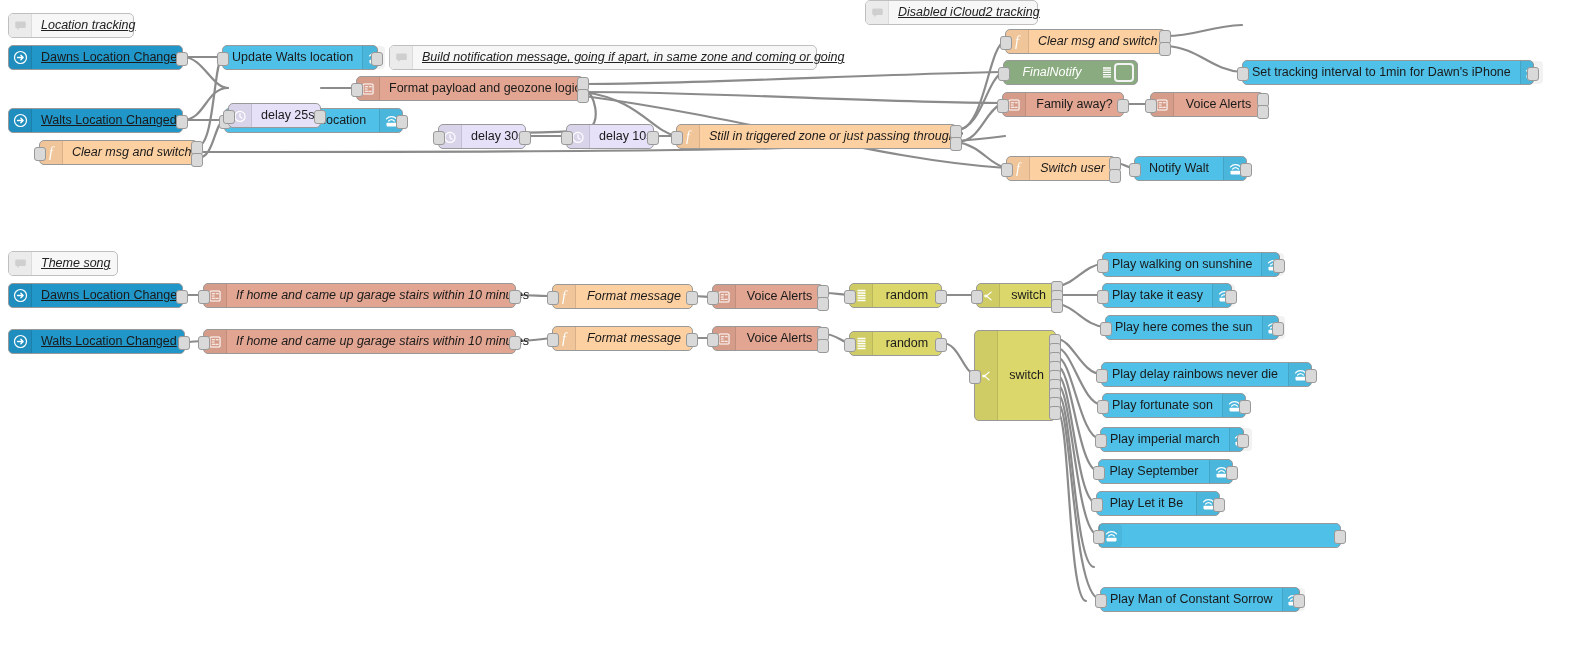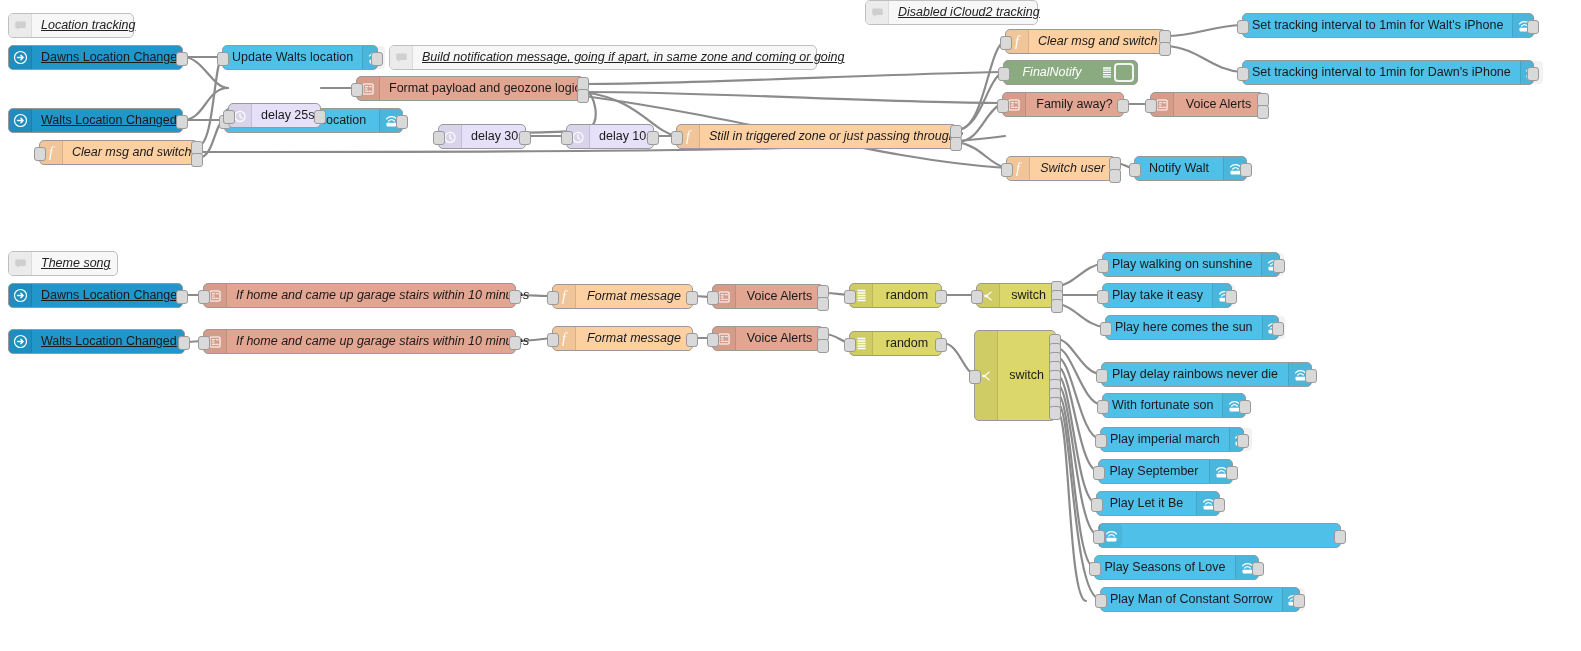--- a/index.html
+++ b/index.html
@@ -427,32 +427,20 @@
       <svg width="15" height="14" viewBox="0 0 18 16">
         <path d="M3 5.5a8 8 0 0 1 12 0" fill="none" stroke="#ffffff" stroke-width="1.5" stroke-linecap="round"></path>
         <path d="M5.6 8a5 5 0 0 1 6.8 0" fill="none" stroke="#ffffff" stroke-width="1.5" stroke-linecap="round"></path>
         <rect x="3" y="10" width="12" height="4.5" rx="1" fill="#ffffff"></rect>
       </svg>
     </div>
     <span class="port in" style="top:6px;"></span>
     <span class="port out" style="top:6px;"></span>
   </div>
 
-  <div class="node n-action" style="left:1242px; top:13px; width:292px;">
-    <div class="lbl">Set tracking interval to 1min for Walt's iPhone</div>
-    <div class="icon-tray rightside">
-      <svg width="15" height="14" viewBox="0 0 18 16">
-        <path d="M3 5.5a8 8 0 0 1 12 0" fill="none" stroke="#ffffff" stroke-width="1.5" stroke-linecap="round"></path>
-        <path d="M5.6 8a5 5 0 0 1 6.8 0" fill="none" stroke="#ffffff" stroke-width="1.5" stroke-linecap="round"></path>
-        <rect x="3" y="10" width="12" height="4.5" rx="1" fill="#ffffff"></rect>
-      </svg>
-    </div>
-    <span class="port in" style="top:6px;"></span>
-    <span class="port out" style="top:6px;"></span>
-  </div>
 
   <div class="node n-action" style="left:1242px; top:60px; width:292px;">
     <div class="lbl">Set tracking interval to 1min for Dawn's iPhone</div>
     <div class="icon-tray rightside">
       <svg width="15" height="14" viewBox="0 0 18 16">
         <path d="M3 5.5a8 8 0 0 1 12 0" fill="none" stroke="#ffffff" stroke-width="1.5" stroke-linecap="round"></path>
         <path d="M5.6 8a5 5 0 0 1 6.8 0" fill="none" stroke="#ffffff" stroke-width="1.5" stroke-linecap="round"></path>
         <rect x="3" y="10" width="12" height="4.5" rx="1" fill="#ffffff"></rect>
       </svg>
     </div>
@@ -671,21 +659,21 @@
         <path d="M3 5.5a8 8 0 0 1 12 0" fill="none" stroke="#ffffff" stroke-width="1.5" stroke-linecap="round"></path>
         <path d="M5.6 8a5 5 0 0 1 6.8 0" fill="none" stroke="#ffffff" stroke-width="1.5" stroke-linecap="round"></path>
         <rect x="3" y="10" width="12" height="4.5" rx="1" fill="#ffffff"></rect>
       </svg>
     </div>
     <span class="port in" style="top:6px;"></span>
     <span class="port out" style="top:6px;"></span>
   </div>
 
   <div class="node n-action" style="left:1102px; top:393px; width:144px;">
-    <div class="lbl">With fortunate son</div>
+    <div class="lbl">Play fortunate son</div>
     <div class="icon-tray rightside">
       <svg width="15" height="14" viewBox="0 0 18 16">
         <path d="M3 5.5a8 8 0 0 1 12 0" fill="none" stroke="#ffffff" stroke-width="1.5" stroke-linecap="round"></path>
         <path d="M5.6 8a5 5 0 0 1 6.8 0" fill="none" stroke="#ffffff" stroke-width="1.5" stroke-linecap="round"></path>
         <rect x="3" y="10" width="12" height="4.5" rx="1" fill="#ffffff"></rect>
       </svg>
     </div>
     <span class="port in" style="top:6px;"></span>
     <span class="port out" style="top:6px;"></span>
   </div>
@@ -734,32 +722,20 @@
       <svg width="15" height="14" viewBox="0 0 18 16">
         <path d="M3 5.5a8 8 0 0 1 12 0" fill="none" stroke="#ffffff" stroke-width="1.5" stroke-linecap="round"></path>
         <path d="M5.6 8a5 5 0 0 1 6.8 0" fill="none" stroke="#ffffff" stroke-width="1.5" stroke-linecap="round"></path>
         <rect x="3" y="10" width="12" height="4.5" rx="1" fill="#ffffff"></rect>
       </svg>
     </div>
     <span class="port in" style="top:6px;"></span>
     <span class="port out" style="top:6px;"></span>
   </div>
 
-  <div class="node n-action" style="left:1094px; top:555px; width:165px;">
-    <div class="lbl">Play Seasons of Love</div>
-    <div class="icon-tray rightside">
-      <svg width="15" height="14" viewBox="0 0 18 16">
-        <path d="M3 5.5a8 8 0 0 1 12 0" fill="none" stroke="#ffffff" stroke-width="1.5" stroke-linecap="round"></path>
-        <path d="M5.6 8a5 5 0 0 1 6.8 0" fill="none" stroke="#ffffff" stroke-width="1.5" stroke-linecap="round"></path>
-        <rect x="3" y="10" width="12" height="4.5" rx="1" fill="#ffffff"></rect>
-      </svg>
-    </div>
-    <span class="port in" style="top:6px;"></span>
-    <span class="port out" style="top:6px;"></span>
-  </div>
 
   <div class="node n-action" style="left:1100px; top:587px; width:200px;">
     <div class="lbl">Play Man of Constant Sorrow</div>
     <div class="icon-tray rightside">
       <svg width="15" height="14" viewBox="0 0 18 16">
         <path d="M3 5.5a8 8 0 0 1 12 0" fill="none" stroke="#ffffff" stroke-width="1.5" stroke-linecap="round"></path>
         <path d="M5.6 8a5 5 0 0 1 6.8 0" fill="none" stroke="#ffffff" stroke-width="1.5" stroke-linecap="round"></path>
         <rect x="3" y="10" width="12" height="4.5" rx="1" fill="#ffffff"></rect>
       </svg>
     </div>

